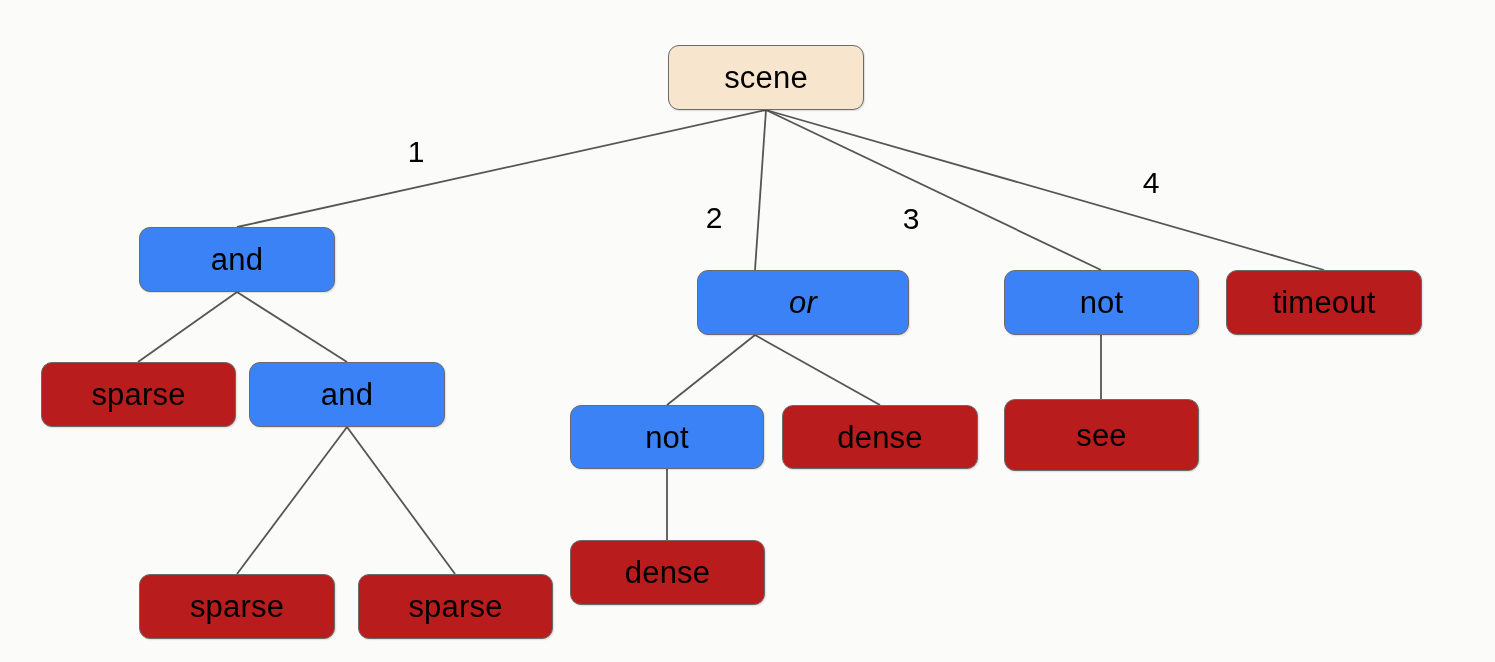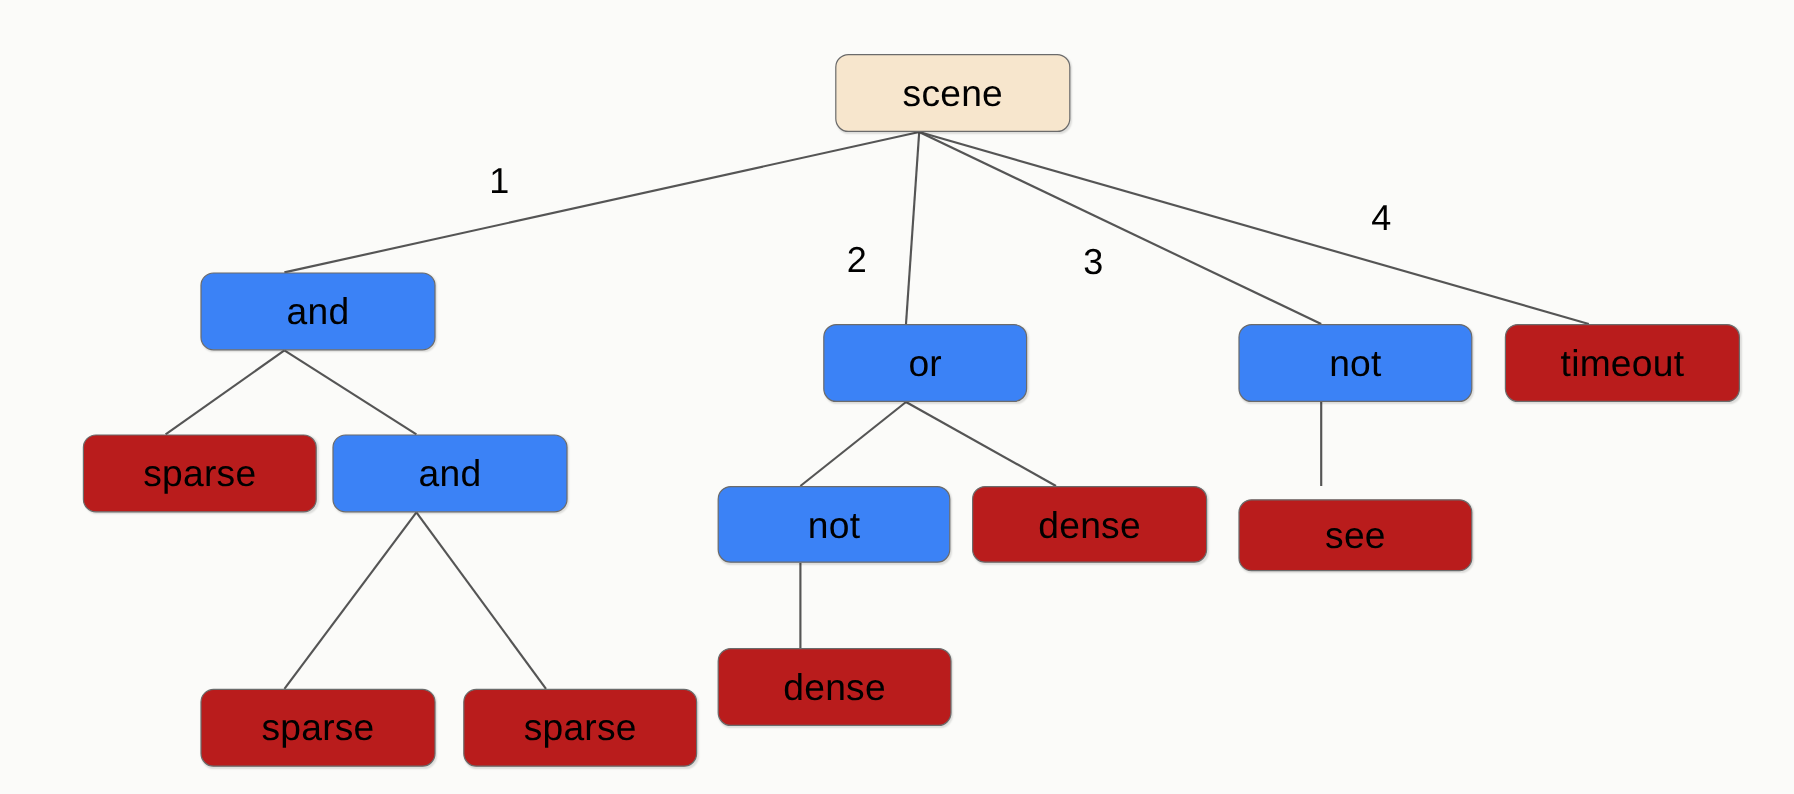--- a/index.html
+++ b/index.html
@@ -32,21 +32,20 @@
     border: 1.6px solid #666666;
     border-radius: 11px;
     display: flex;
     align-items: center;
     justify-content: center;
     font-size: 31px;
     line-height: 1;
     color: #000000;
     letter-spacing: 0.2px;
     box-shadow: 1px 1px 1.5px rgba(0,0,0,0.12);
-    margin-left: 28px;
   }
   .node.root {
     background: #f7e6cd;
     border-color: #6b6b6b;
   }
   .node.op {
     background: #3b82f6;
     border-color: #6b6b6b;
   }
   .node.leaf {
@@ -93,36 +92,36 @@
       </div>
       <div class="node op" style="left: 249px; top: 362px; width: 196px; height: 65px;">
         <span>and</span>
       </div>
       <div class="node leaf" style="left: 139px; top: 574px; width: 196px; height: 65px;">
         <span>sparse</span>
       </div>
       <div class="node leaf" style="left: 358px; top: 574px; width: 195px; height: 65px;">
         <span>sparse</span>
       </div>
-      <div class="node op" style="left: 658px; top: 270px; width: 170px; height: 65px;">
+      <div class="node op" style="left: 697px; top: 270px; width: 212px; height: 65px; font-style: italic;">
         <span>or</span>
       </div>
       <div class="node op" style="left: 570px; top: 405px; width: 194px; height: 64px;">
         <span>not</span>
       </div>
       <div class="node leaf" style="left: 782px; top: 405px; width: 196px; height: 64px;">
         <span>dense</span>
       </div>
       <div class="node leaf" style="left: 570px; top: 540px; width: 195px; height: 65px;">
         <span>dense</span>
       </div>
       <div class="node op" style="left: 1004px; top: 270px; width: 195px; height: 65px;">
         <span>not</span>
       </div>
-      <div class="node leaf" style="left: 1004px; top: 416px; width: 195px; height: 60px;">
+      <div class="node leaf" style="left: 1004px; top: 399px; width: 195px; height: 72px;">
         <span>see</span>
       </div>
       <div class="node leaf" style="left: 1226px; top: 270px; width: 196px; height: 65px;">
         <span>timeout</span>
       </div>
     </div>
   <div id="label-layer">
       <div class="edge-label" style="left: 416px; top: 152px;">1</div>
       <div class="edge-label" style="left: 714px; top: 218px;">2</div>
       <div class="edge-label" style="left: 911px; top: 219px;">3</div>

